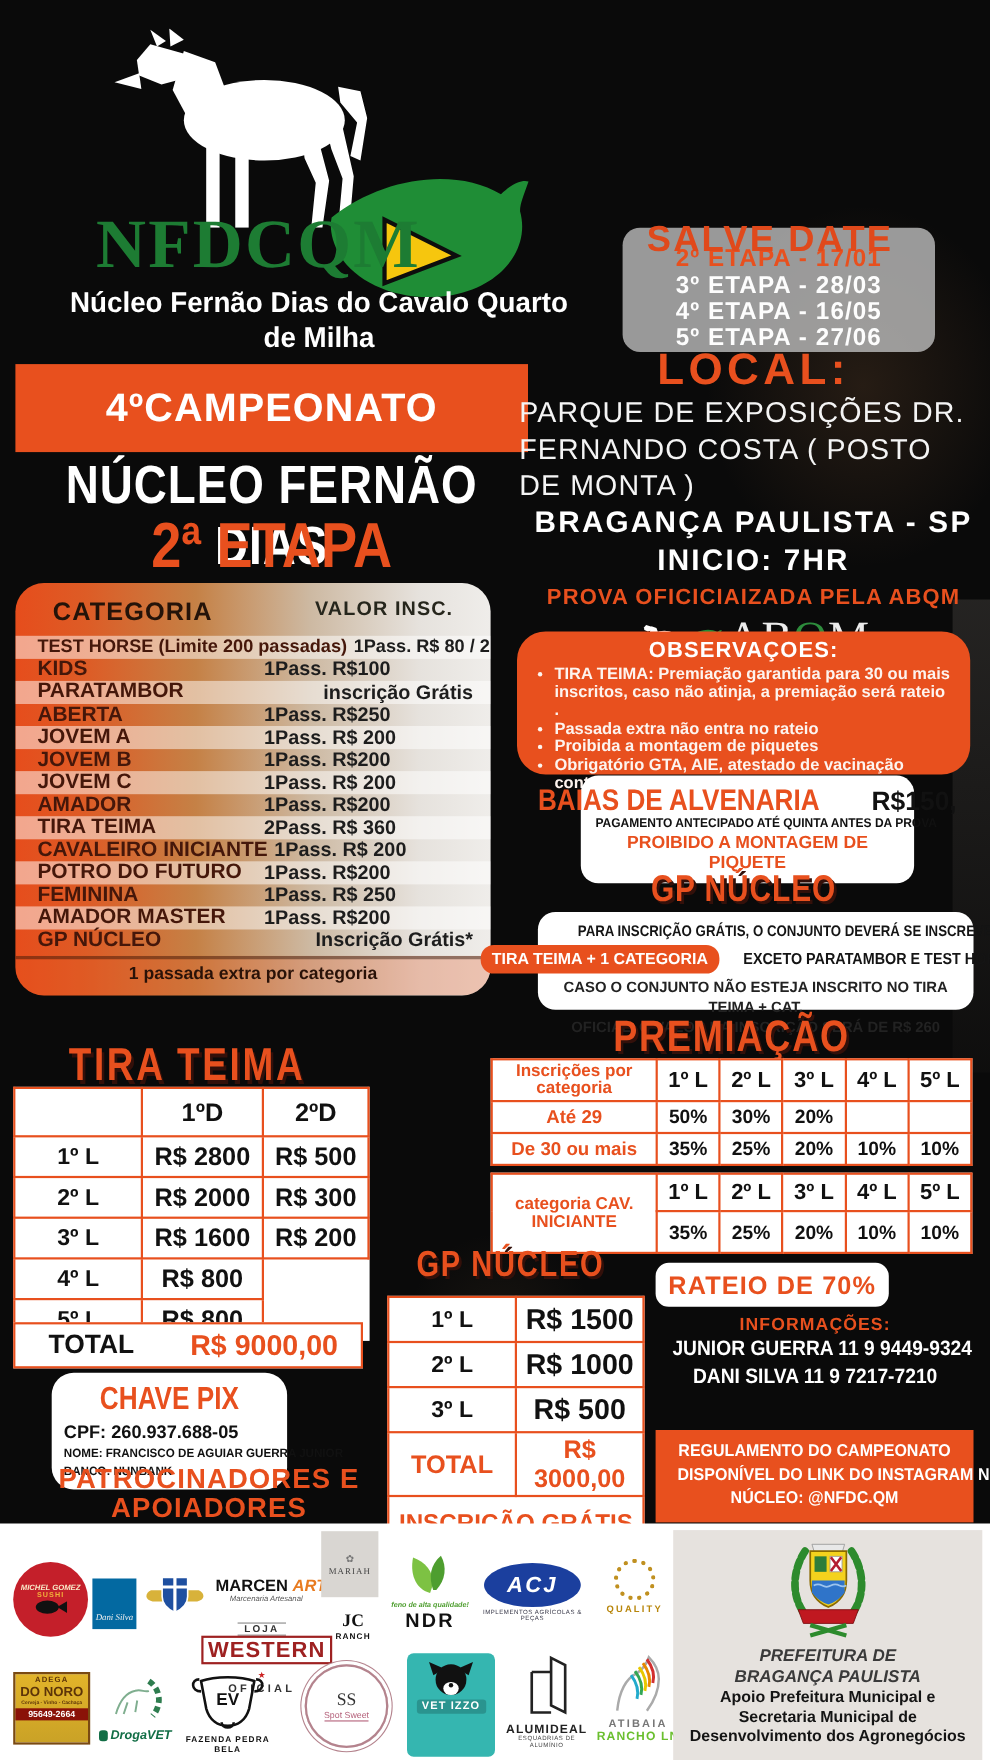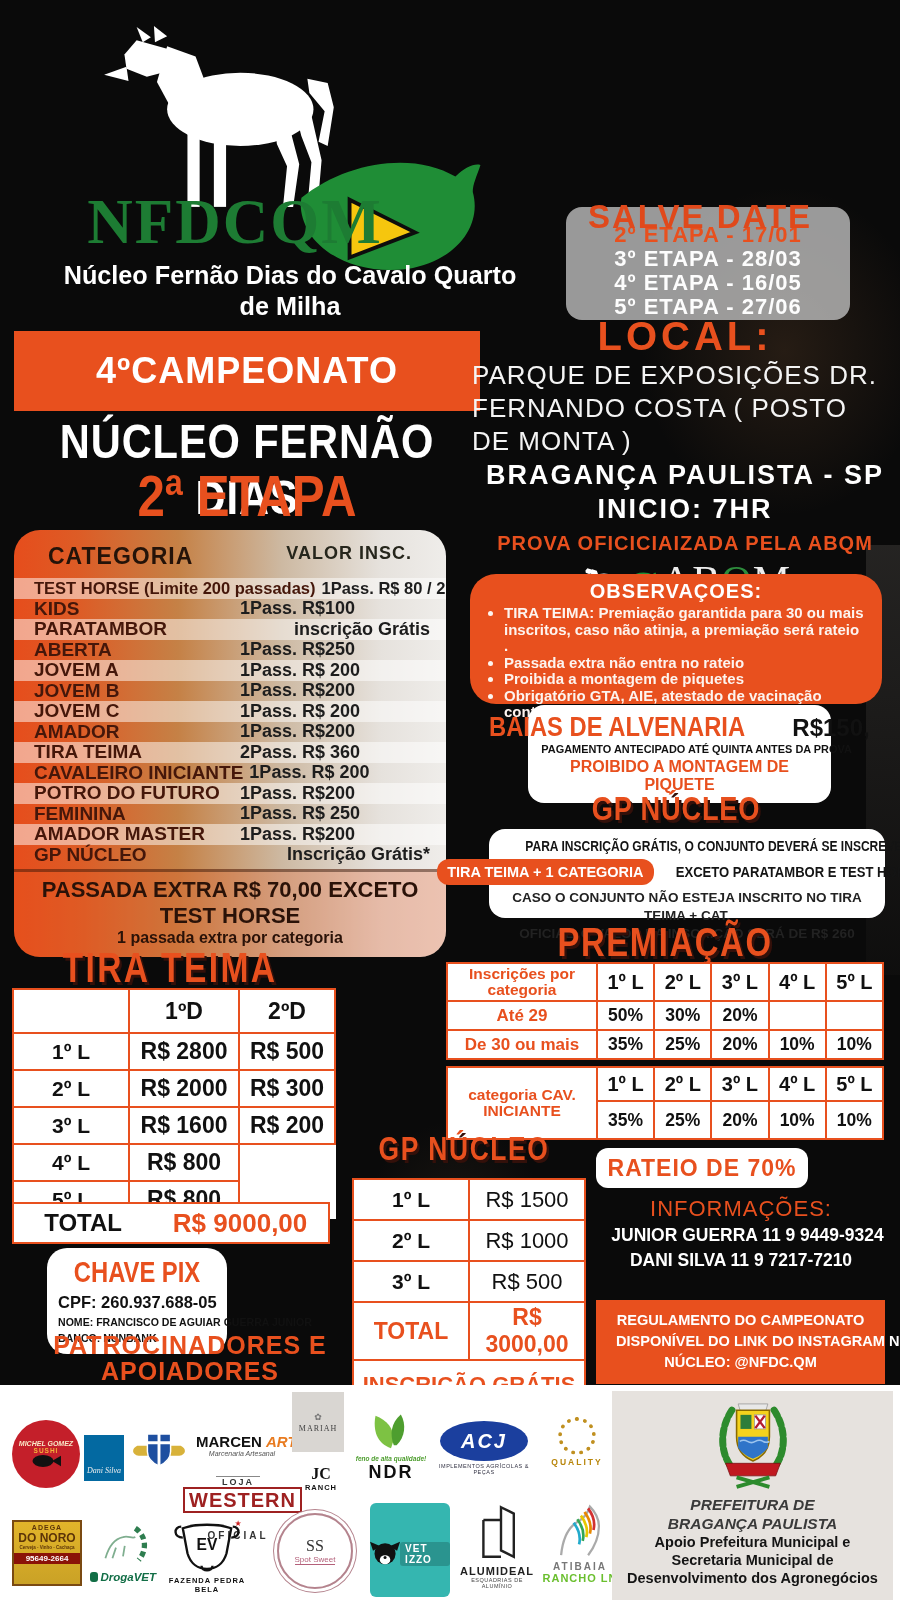--- a/index.html
+++ b/index.html
@@ -116,38 +116,38 @@
   .tt-lab{width:112px;height:33px;font-size:21px;font-weight:600;}
   .tt-d1{width:106px;font-size:23px;font-weight:600;}
   .tt-d2{width:92px;font-size:23px;font-weight:600;}
   .tt-noborder{border:none !important;border-left:2.5px solid var(--orange) !important;}
   .tt-total{left:12px;top:1202px;width:318px;height:42px;background:#fff;border:2.5px solid var(--orange);
             box-sizing:border-box;display:flex;align-items:center;}
   .tt-total-label{width:44%;text-align:center;font-size:24px;font-weight:800;color:#111;}
   .tt-total-value{width:56%;text-align:center;font-size:26px;font-weight:800;color:var(--orange);}
 
   
-  .pix-box{left:47px;top:1248px;width:180px;background:#fff;border-radius:20px;padding:8px 11px 10px;
+  .pix-box{left:47px;top:1248px;width:214px;background:#fff;border-radius:20px;padding:8px 11px 10px;
            box-sizing:border-box;color:#111;}
   .pix-title{font-size:29px;font-weight:900;color:var(--orange);text-align:center;transform:scaleX(.82);}
   .pix-cpf{margin-top:4px;font-size:16.5px;font-weight:800;white-space:nowrap;}
   .pix-line{margin-top:4px;font-size:11px;font-weight:700;white-space:nowrap;transform:scaleX(.96);transform-origin:left;}
 
   
   .gpc-title{left:339px;top:1130px;width:250px;font-size:33px;transform:scaleX(.8);letter-spacing:2px;}
   .gpc-table{left:352px;top:1178px;border-collapse:collapse;background:#fff;}
   .gpc-table td{border:2.5px solid var(--orange);text-align:center;color:#111;}
   .gpc-lab{width:112px;height:37px;font-size:21px;font-weight:600;}
-  .gpc-val{width:112px;font-size:22px;font-weight:400;}
+  .gpc-val{width:112px;font-size:26px;font-weight:700;}
   .gpc-tot{height:42px;font-size:23px;font-weight:800;color:var(--orange) !important;}
   .gpc-foot{height:45px;font-size:22px;font-weight:800;color:var(--orange) !important;letter-spacing:0;}
 
   
   .info-block{left:600px;top:1196px;width:282px;text-align:center;}
-  .info-title{font-size:22px;font-weight:400;color:var(--orange);letter-spacing:1px;}
+  .info-title{font-size:16px;font-weight:700;color:var(--orange);letter-spacing:1px;}
   .info-contact{font-size:19px;font-weight:800;color:#fff;line-height:25px;white-space:nowrap;transform:scaleX(.92);}
   .reg-box{left:596px;top:1300px;width:289px;height:84px;background:var(--orange);padding:9px 12px;
            box-sizing:border-box;text-align:center;}
   .reg-line{font-size:15.5px;font-weight:800;color:#fff;line-height:21px;white-space:nowrap;transform:scaleX(.94);}
 
   
   .patro-heading{left:10px;top:1332px;width:360px;text-align:center;color:var(--orange);
                  font-size:25px;font-weight:800;letter-spacing:1px;line-height:26px;}
 
   
@@ -201,21 +201,21 @@
   .drogavet-row{display:flex;align-items:center;justify-content:center;gap:2px;}
   .drogavet-d{width:10px;height:10px;background:#126e46;border-radius:3px;}
   .drogavet-text{font-size:11.5px;font-weight:800;font-style:italic;color:#126e46;}
   .logo-ev{left:164px;top:137px;width:86px;text-align:center;}
   .ev-sub{font-size:7.5px;font-weight:800;color:#111;letter-spacing:1px;}
   .logo-spot{left:277px;top:128px;width:72px;height:72px;border:2px solid #b4838d;border-radius:50%;
              box-shadow:0 0 0 3px #fff,0 0 0 4px #b4838d;display:flex;flex-direction:column;align-items:center;justify-content:center;}
   .spot-ss{font-family:"Liberation Serif",serif;font-size:16px;color:#333;}
   .spot-name{font-size:8px;color:#b4607a;border-bottom:1px solid #b4607a;}
   .logo-vetizzo{left:370px;top:118px;width:80px;height:94px;background:#35b6b0;border-radius:6px;
-                display:flex;flex-direction:row;align-items:center;padding-top:6px;box-sizing:border-box;}
+                display:flex;flex-direction:column;align-items:center;padding-top:6px;box-sizing:border-box;}
   .vetizzo-name{margin-top:2px;font-size:10px;font-weight:800;color:#fff;letter-spacing:1px;background:#2a948f;padding:1px 5px;border-radius:3px;}
   .logo-alumideal{left:455px;top:118px;width:84px;text-align:center;}
   .alum-text{font-size:11px;font-weight:600;color:#222;letter-spacing:1px;}
   .alum-sub{font-size:5.5px;color:#444;letter-spacing:.5px;}
   .logo-atibaia{left:540px;top:118px;width:80px;text-align:center;}
   .atibaia-text{font-size:10px;color:#777;letter-spacing:2px;font-weight:600;}
   .rancholn-text{font-size:11px;color:#6abf2e;font-weight:900;letter-spacing:1px;}
 </style>
 </head>
 <body>
@@ -348,21 +348,20 @@
       <div class="cat-row">
           <span class="cat-name">AMADOR MASTER</span>
           <span class="cat-val">1Pass.  R$200</span>
         </div>
       <div class="cat-row">
           <span class="cat-name">GP NÚCLEO</span>
           <span class="cat-val right">Inscrição Grátis*</span>
         </div>
     </div>
     <div class="cat-footer">
-      <div class="cat-footer-1">PASSADA EXTRA R$ 70,00 EXCETO TEST HORSE</div>
       <div class="cat-footer-2">1 passada extra por categoria</div>
     </div>
   </div>
 
   <div class="abs obs-box">
     <div class="obs-title">OBSERVAÇOES:</div>
     <ul class="obs-list">
       <li>TIRA TEIMA: Premiação garantida para 30 ou mais inscritos, caso não atinja, a premiação será rateio .</li>
       <li>Passada extra não entra no rateio</li>
       <li>Proibida a montagem de piquetes</li>

